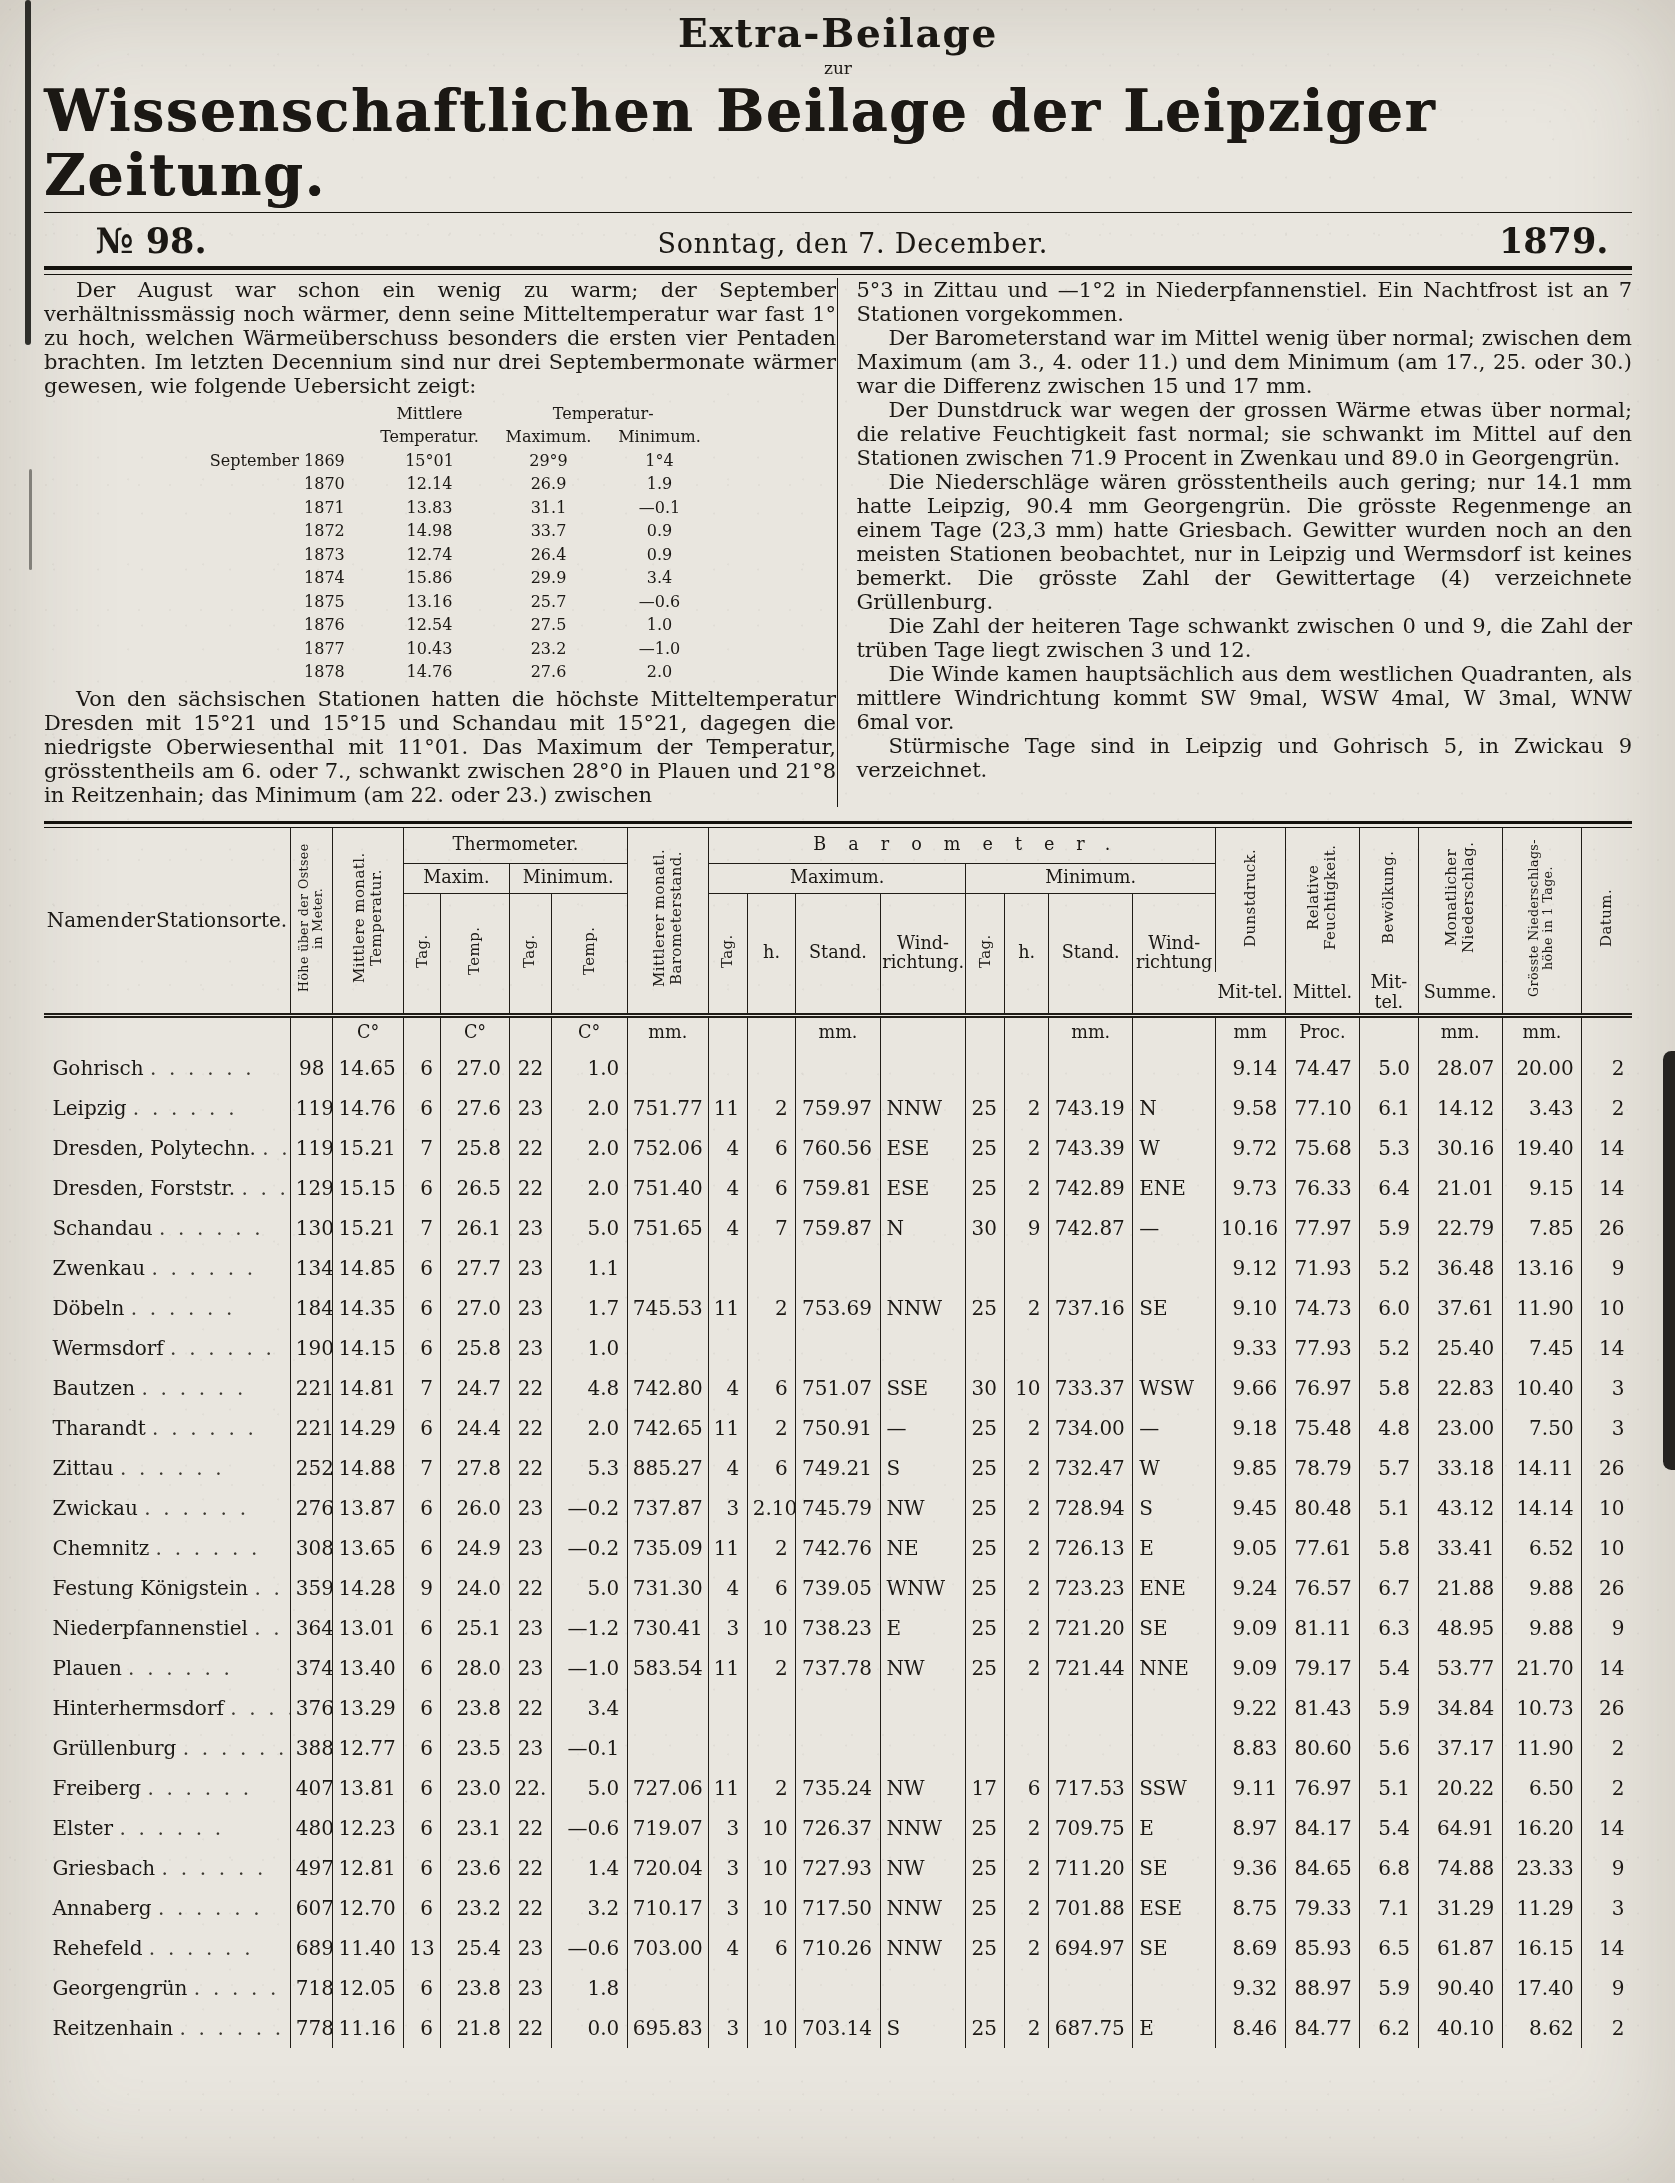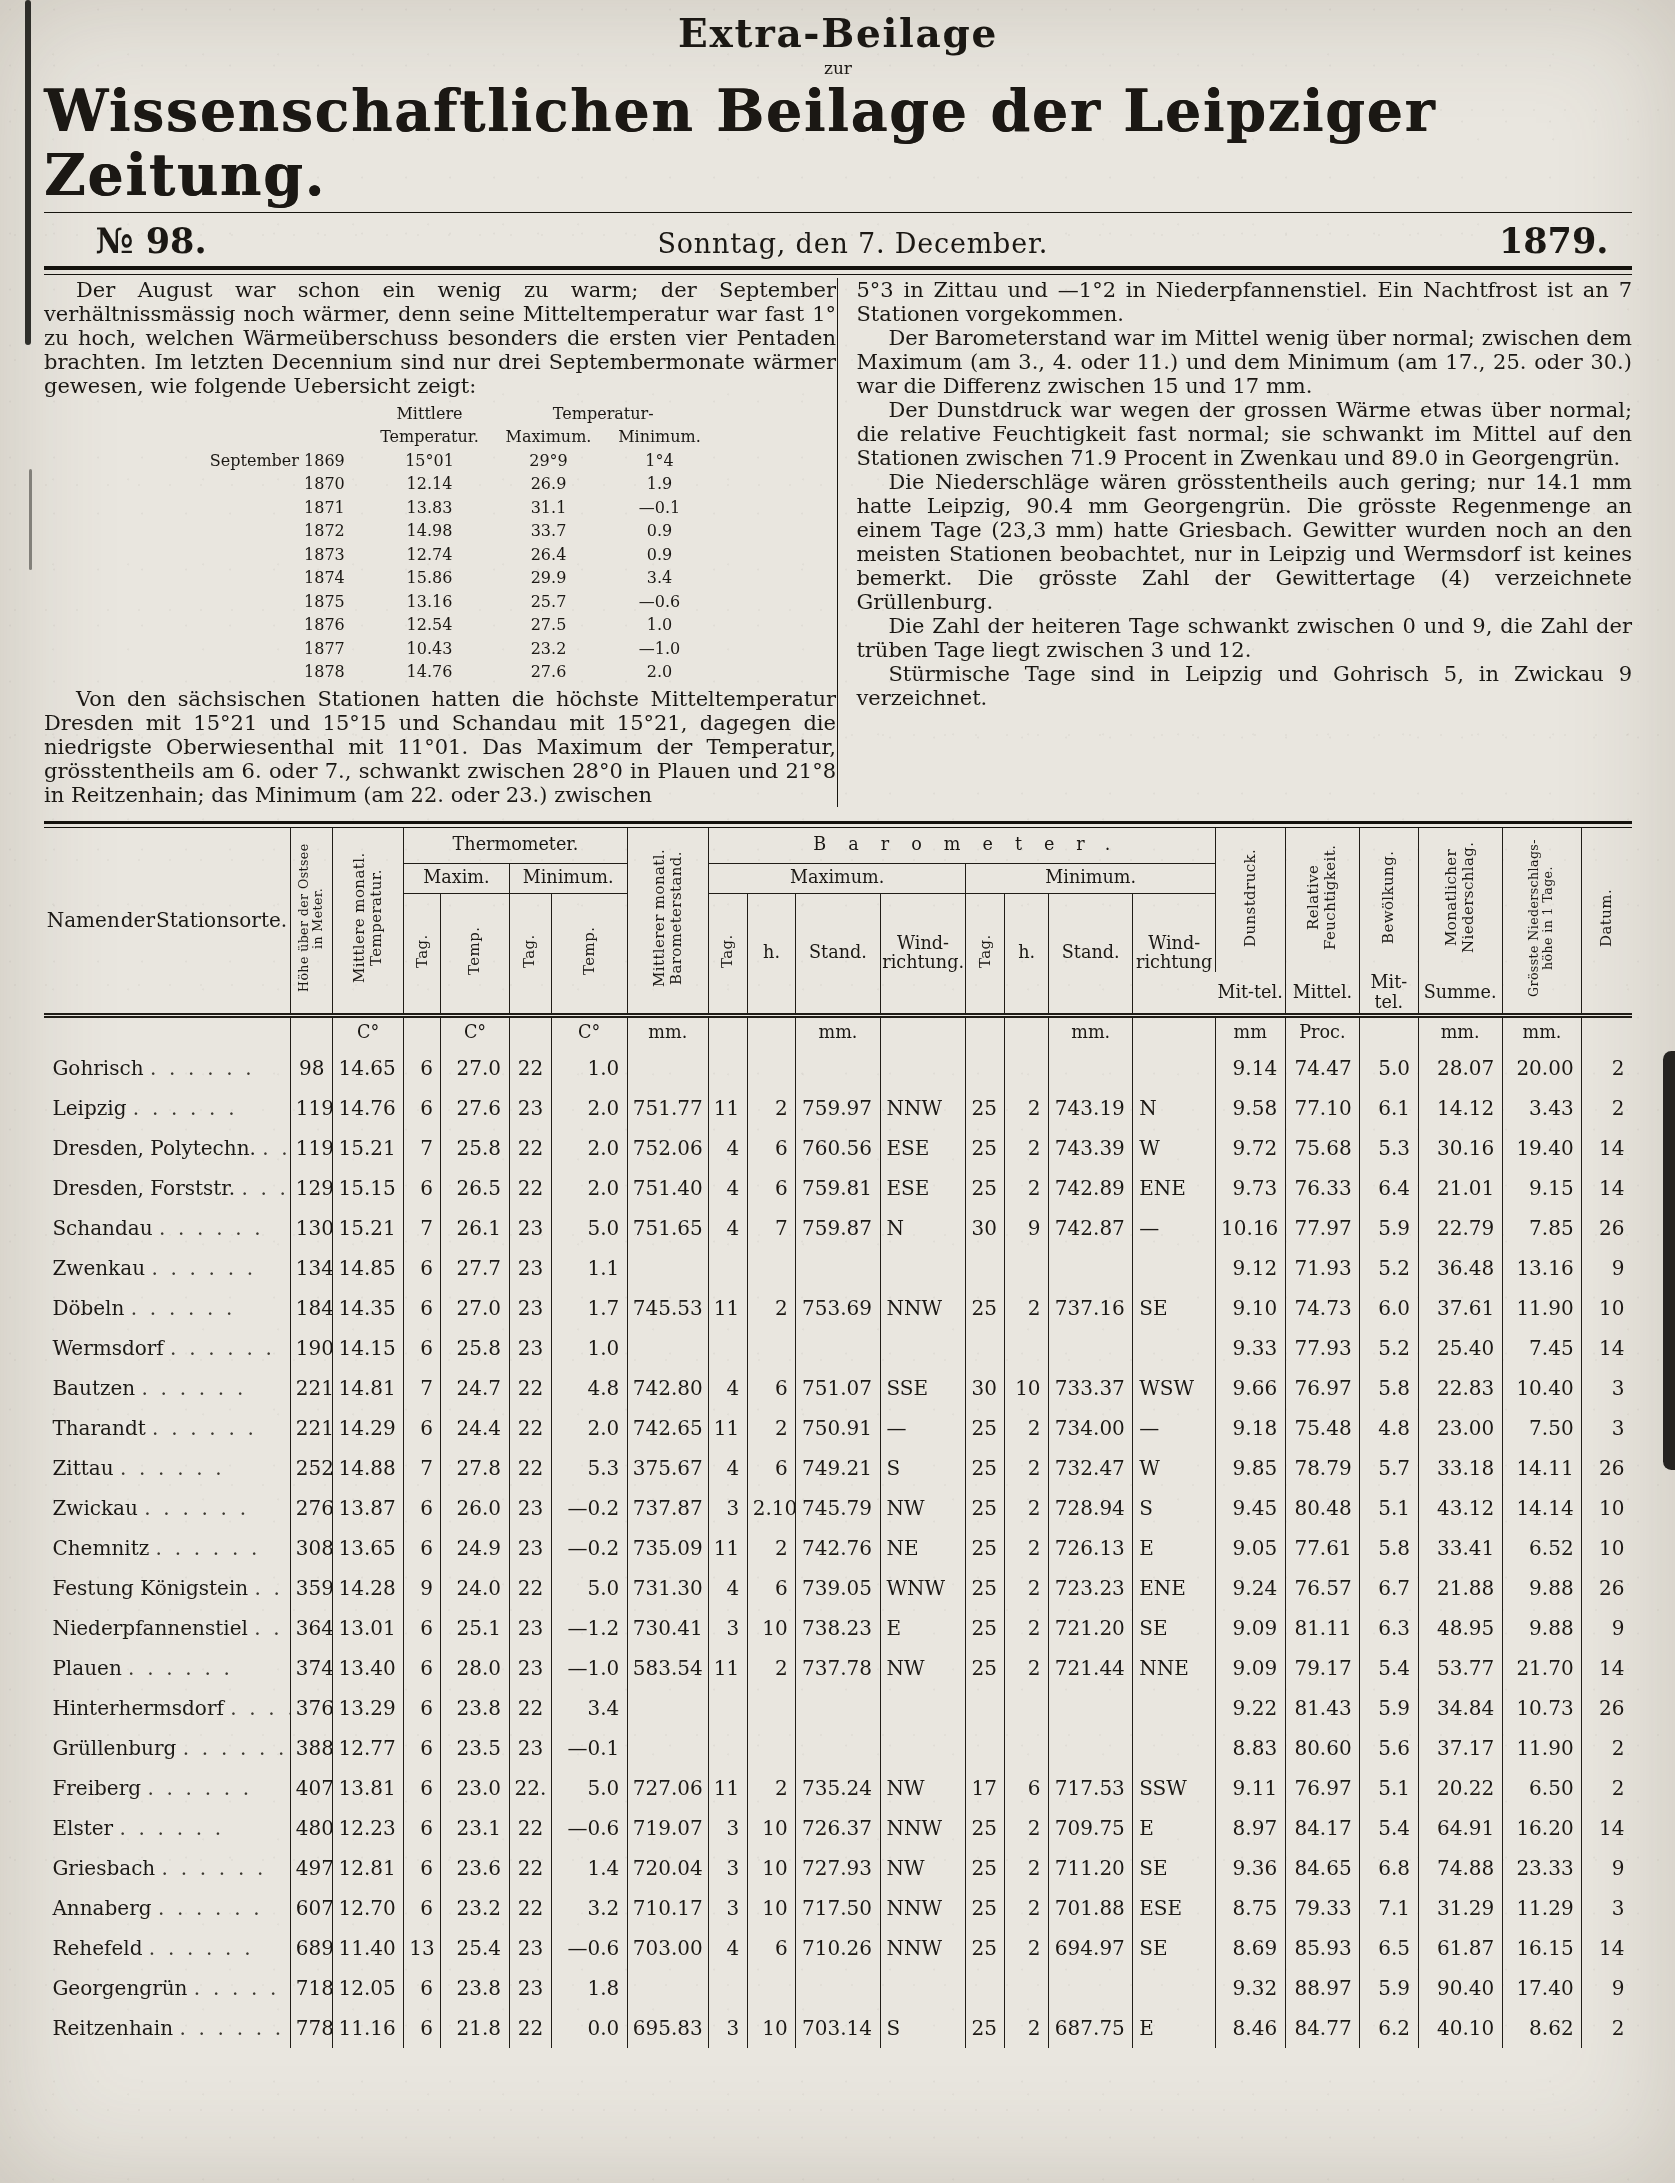--- a/index.html
+++ b/index.html
@@ -182,20 +182,21 @@
           </tbody>
       </table>
       <p class="indent">Von den sächsischen Stationen hatten die höchste Mitteltemperatur Dresden mit 15°21 und 15°15 und Schandau mit 15°21, dagegen die niedrigste Oberwiesenthal mit 11°01. Das Maximum der Temperatur, grösstentheils am 6. oder 7., schwankt zwischen 28°0 in Plauen und 21°8 in Reitzenhain; das Minimum (am 22. oder 23.) zwischen</p>
     </div>
     <div class="col col-right">
       <p class="noindent">5°3 in Zittau und —1°2 in Niederpfannenstiel. Ein Nachtfrost ist an 7 Stationen vorgekommen.</p>
       <p class="indent">Der Barometerstand war im Mittel wenig über normal; zwischen dem Maximum (am 3., 4. oder 11.) und dem Minimum (am 17., 25. oder 30.) war die Differenz zwischen 15 und 17 mm.</p>
       <p class="indent">Der Dunstdruck war wegen der grossen Wärme etwas über normal; die relative Feuchtigkeit fast normal; sie schwankt im Mittel auf den Stationen zwischen 71.9 Procent in Zwenkau und 89.0 in Georgengrün.</p>
       <p class="indent">Die Niederschläge wären grösstentheils auch gering; nur 14.1 mm hatte Leipzig, 90.4 mm Georgengrün. Die grösste Regenmenge an einem Tage (23,3 mm) hatte Griesbach. Gewitter wurden noch an den meisten Stationen beobachtet, nur in Leipzig und Wermsdorf ist keines bemerkt. Die grösste Zahl der Gewittertage (4) verzeichnete Grüllenburg.</p>
       <p class="indent">Die Zahl der heiteren Tage schwankt zwischen 0 und 9, die Zahl der trüben Tage liegt zwischen 3 und 12.</p>
+      <p class="indent">Die Winde kamen hauptsächlich aus dem westlichen Quadranten, als mittlere Windrichtung kommt SW 9mal, WSW 4mal, W 3mal, WNW 6mal vor.</p>
       <p class="indent">Stürmische Tage sind in Leipzig und Gohrisch 5, in Zwickau 9 verzeichnet.</p>
     </div>
   </section>
 
   <div class="table-rule"></div>
 
   <table class="stations">
     <colgroup>
       <col style="width:15.2%">
         <col style="width:2.6%">
@@ -534,21 +535,21 @@
           <td class="k-datum">3</td>
         </tr>
         <tr>
           <td class="k-station">Zittau</td>
           <td class="k-hoehe">252</td>
           <td class="k-mittlere-temperatur">14.88</td>
           <td class="k-thermo-max-tag">7</td>
           <td class="k-thermo-max-temp">27.8</td>
           <td class="k-thermo-min-tag">22</td>
           <td class="k-thermo-min-temp">5.3</td>
-          <td class="k-barometerstand">375.67</td>
+          <td class="k-barometerstand">885.27</td>
           <td class="k-baro-max-tag">4</td>
           <td class="k-baro-max-h">6</td>
           <td class="k-baro-max-stand">749.21</td>
           <td class="k-baro-max-wind">S</td>
           <td class="k-baro-min-tag">25</td>
           <td class="k-baro-min-h">2</td>
           <td class="k-baro-min-stand">732.47</td>
           <td class="k-baro-min-wind">W</td>
           <td class="k-dunstdruck">9.85</td>
           <td class="k-feuchtigkeit">78.79</td>

